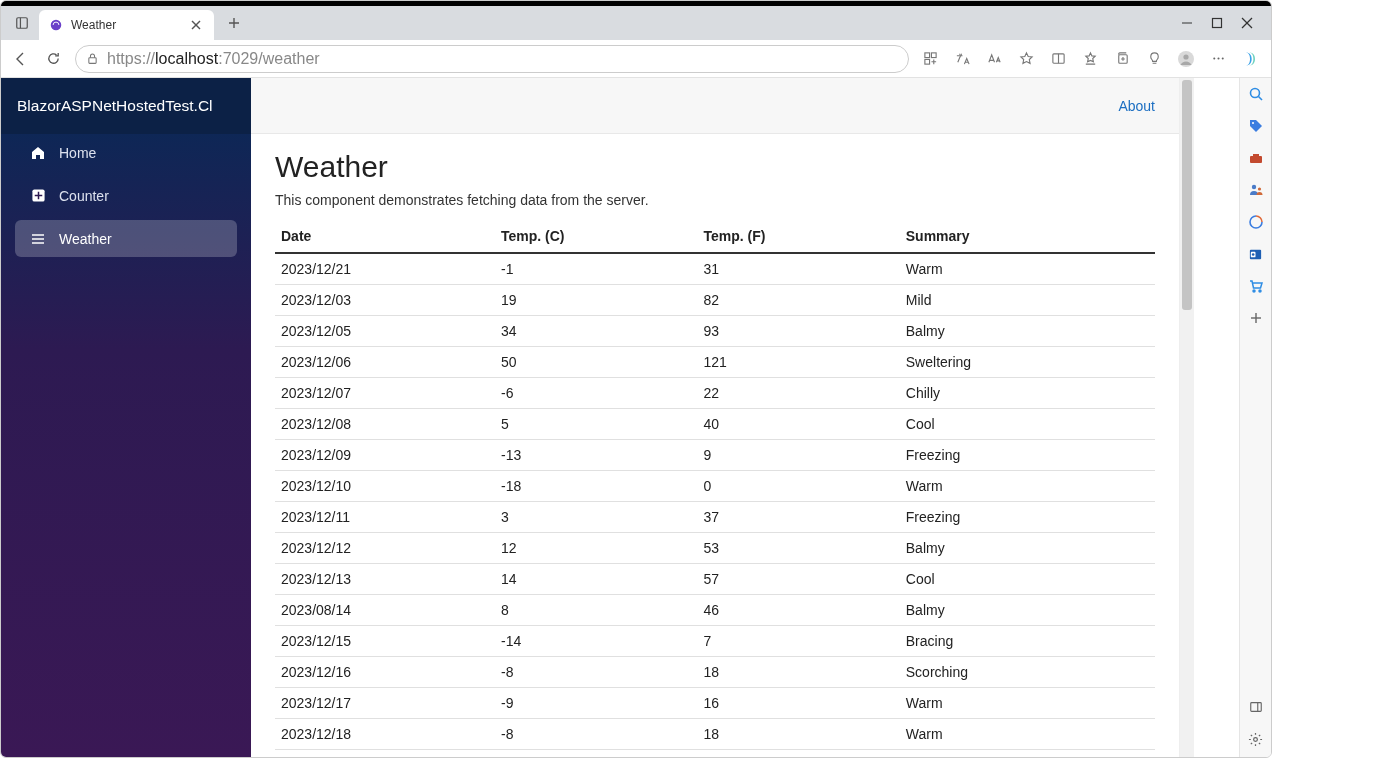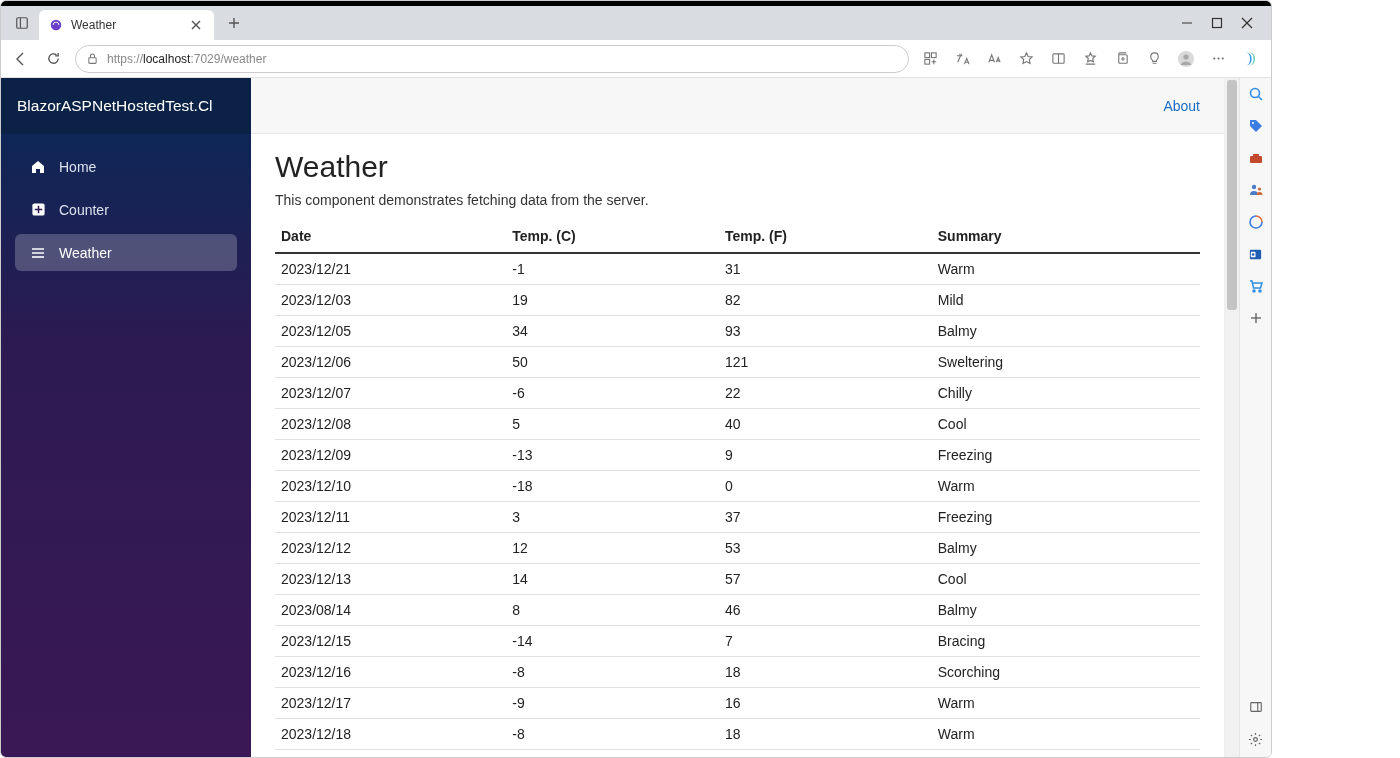--- a/index.html
+++ b/index.html
@@ -15,44 +15,44 @@
   .tab { display:flex; align-items:center; background:#fff; border-radius:6px 6px 0 0; height: 30px; padding: 0 10px; margin-top:4px; width: 175px; font-size:12px; color:#333; position:relative; }
   .tab .favicon { width:14px; height:14px; margin-right:8px; display:flex; align-items:center; justify-content:center; color:#6a40c9; }
   .tab .tab-title { flex:1; white-space:nowrap; overflow:hidden; text-overflow:ellipsis; }
   .tab .tab-close { width:16px; height:16px; display:flex; align-items:center; justify-content:center; color:#555; font-size:12px; }
   .new-tab { width:28px; height:28px; display:flex; align-items:center; justify-content:center; color:#555; font-size:16px; margin-left:6px; border-radius:4px; }
   .window-controls { margin-left:auto; display:flex; gap:18px; padding-right:14px; color:#444; }
 
   
   .addr-row { display:flex; align-items:center; height:38px; background:#fff; border-bottom:1px solid #e2e2e2; padding: 0 6px; gap:4px; }
   .addr-btn { width:28px; height:28px; display:flex; align-items:center; justify-content:center; color:#555; border-radius:4px; }
-  .addr-box { flex:1; display:flex; align-items:center; height:28px; border:1px solid #ccc; border-radius:14px; padding:0 10px; font-size:12px; color:#333; gap:8px; margin: 0 4px; }
+  .addr-box { flex:1; display:flex; align-items:center; height:28px; border:1px solid #ccc; border-radius:14px; padding:0 10px; font-size:16px; color:#333; gap:8px; margin: 0 4px; }
   .addr-box .lock { color:#777; }
   .url-muted { color:#888; }
   .url-main { color:#222; }
   .right-icons { display:flex; align-items:center; gap:6px; margin-right:2px; }
   .right-icons .addr-btn { width:26px; }
 
   
-  .body-wrap { flex:1; display:flex; min-height:0; }
+  .body-wrap { flex:1; display:flex; min-height:0;gap:45px; }
   .page-and-scroll { flex:1; display:flex; min-height:0; }
   .page-area { flex:1; display:flex; min-height:0; background:#fff; }
   .page-scrollbar { width:15px; background:#f1f1f1; position:relative; border-left:1px solid #eee; }
   .page-scrollbar .thumb { position:absolute; left:2px; right:2px; top:2px; height:230px; background:#c4c4c4; border-radius:3px; }
 
   
   .edge-side { width:32px; background:#f7f7f7; border-left:1px solid #e5e5e5; display:flex; flex-direction:column; align-items:center; padding-top:6px; gap:12px; color:#666; }
   .edge-side .ico { width:20px; height:20px; display:flex; align-items:center; justify-content:center; font-size:14px; }
   .edge-side .spacer { flex:1; }
 
   
   .app { flex:1; display:flex; min-height:0; }
   .sidebar { width:250px; background: linear-gradient(180deg, #062a57 0%, #2d1a52 40%, #3a1855 100%); color:#dcdcea; display:flex; flex-direction:column; flex-shrink:0; }
   .brand-row { height:56px; background:#0c2146; display:flex; align-items:center; padding:0 16px; color:#fff; font-size:15.5px; white-space:nowrap; overflow:hidden; }
-  .nav { padding: 14px 14px; display:flex; flex-direction:column; gap:6px; }
+  .nav { padding: 0 14px; display:flex; flex-direction:column; gap:6px; }
   .nav-item { display:flex; align-items:center; gap:12px; height:37px; padding:0 14px; border-radius:6px; color:#dce1ee; font-size:14px; cursor:pointer; }
   .nav-item.active { background: rgba(255,255,255,0.22); color:#fff; }
   .nav-icon { width:18px; height:18px; display:flex; align-items:center; justify-content:center; }
 
   .main { flex:1; display:flex; flex-direction:column; min-width:0; }
   .topbar { height:56px; border-bottom:1px solid #e8e8e8; background:#f7f7f7; display:flex; align-items:center; justify-content:flex-end; padding:0 24px; }
   .topbar a { color:#1b6ec2; text-decoration:none; font-size:14px; }
   .content { flex:1; padding: 16px 24px 0 24px; overflow:hidden; }
   h1.page-title { font-size:30px; font-weight:500; color:#222; margin-bottom:8px; }
   .subtitle { font-size:14px; color:#333; margin-bottom:12px; }

